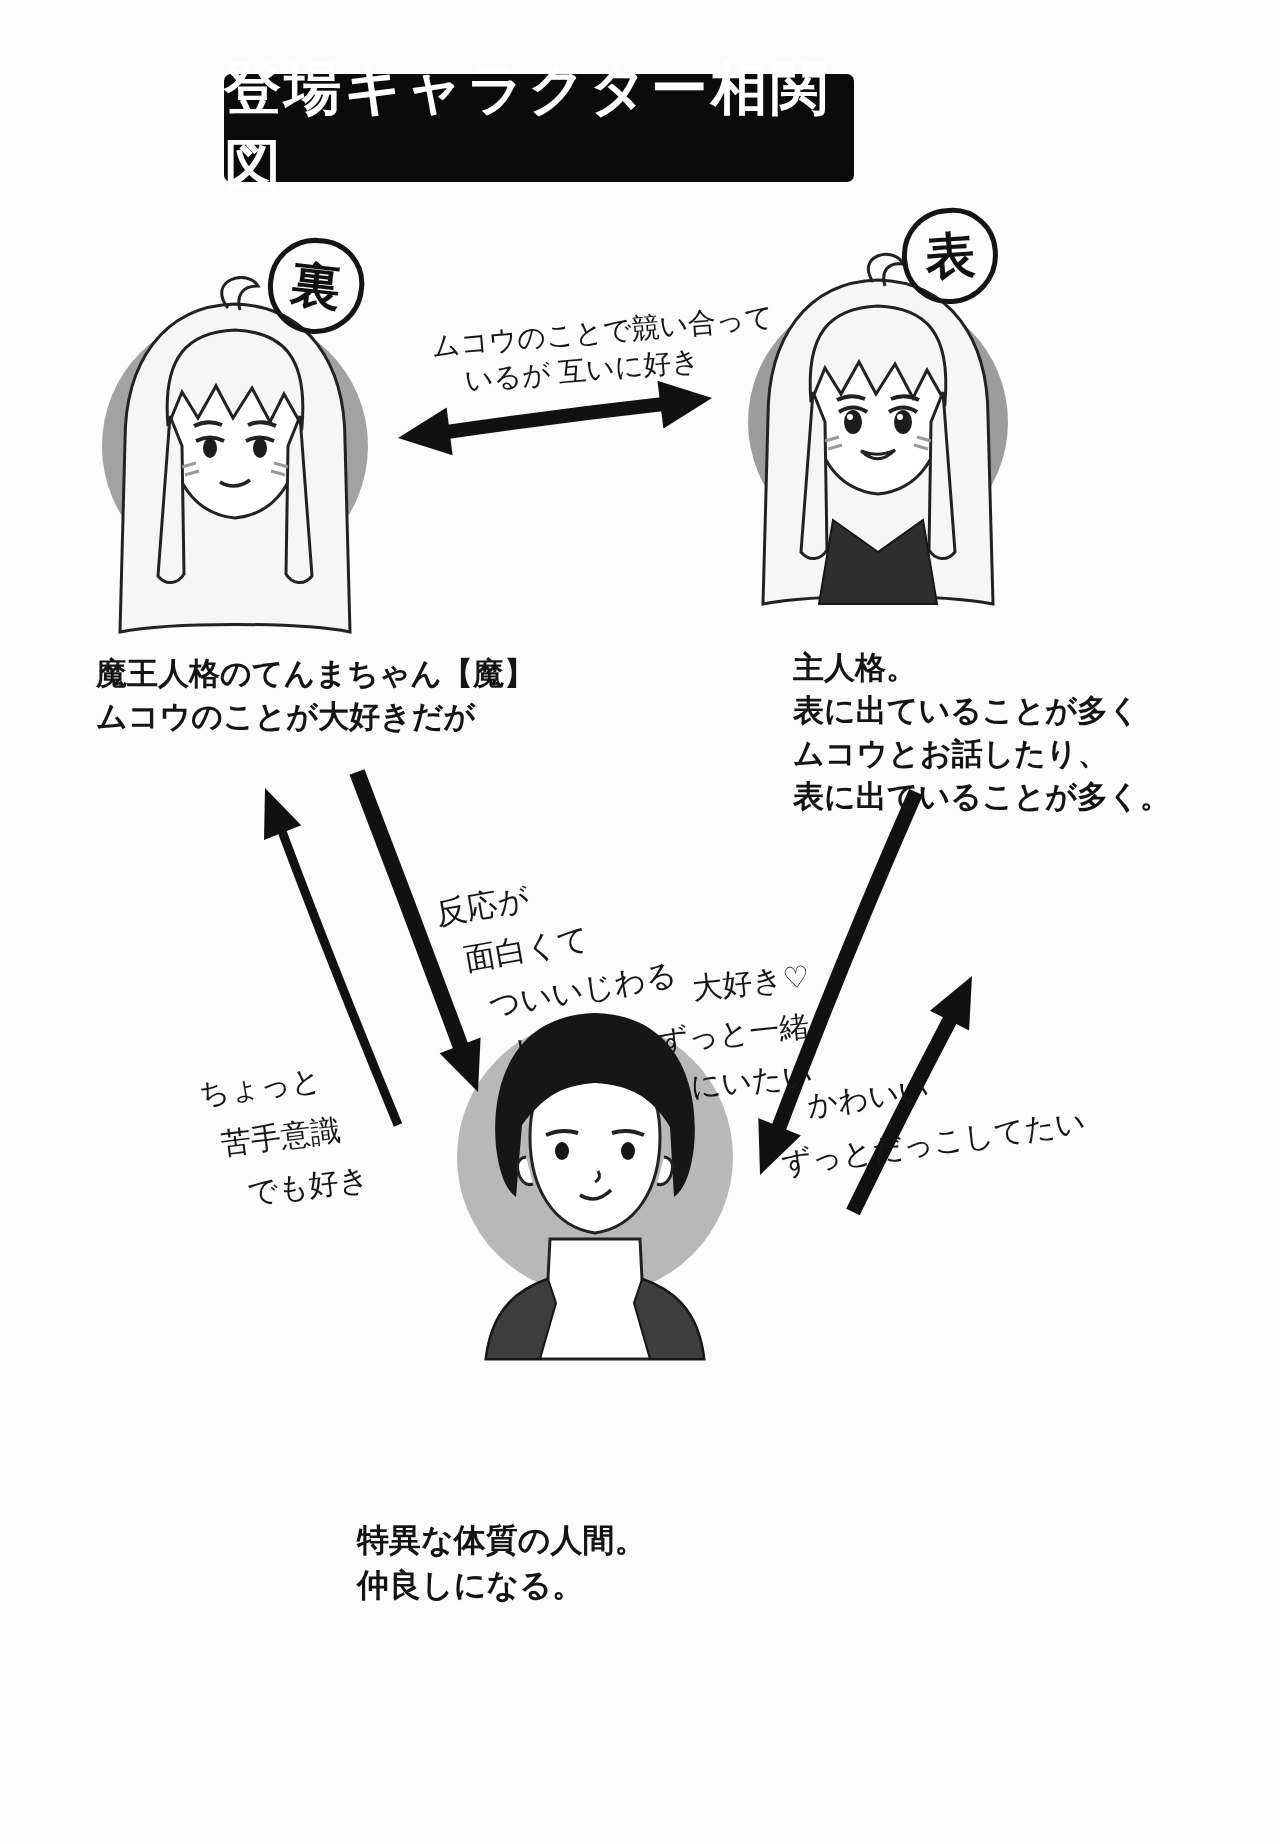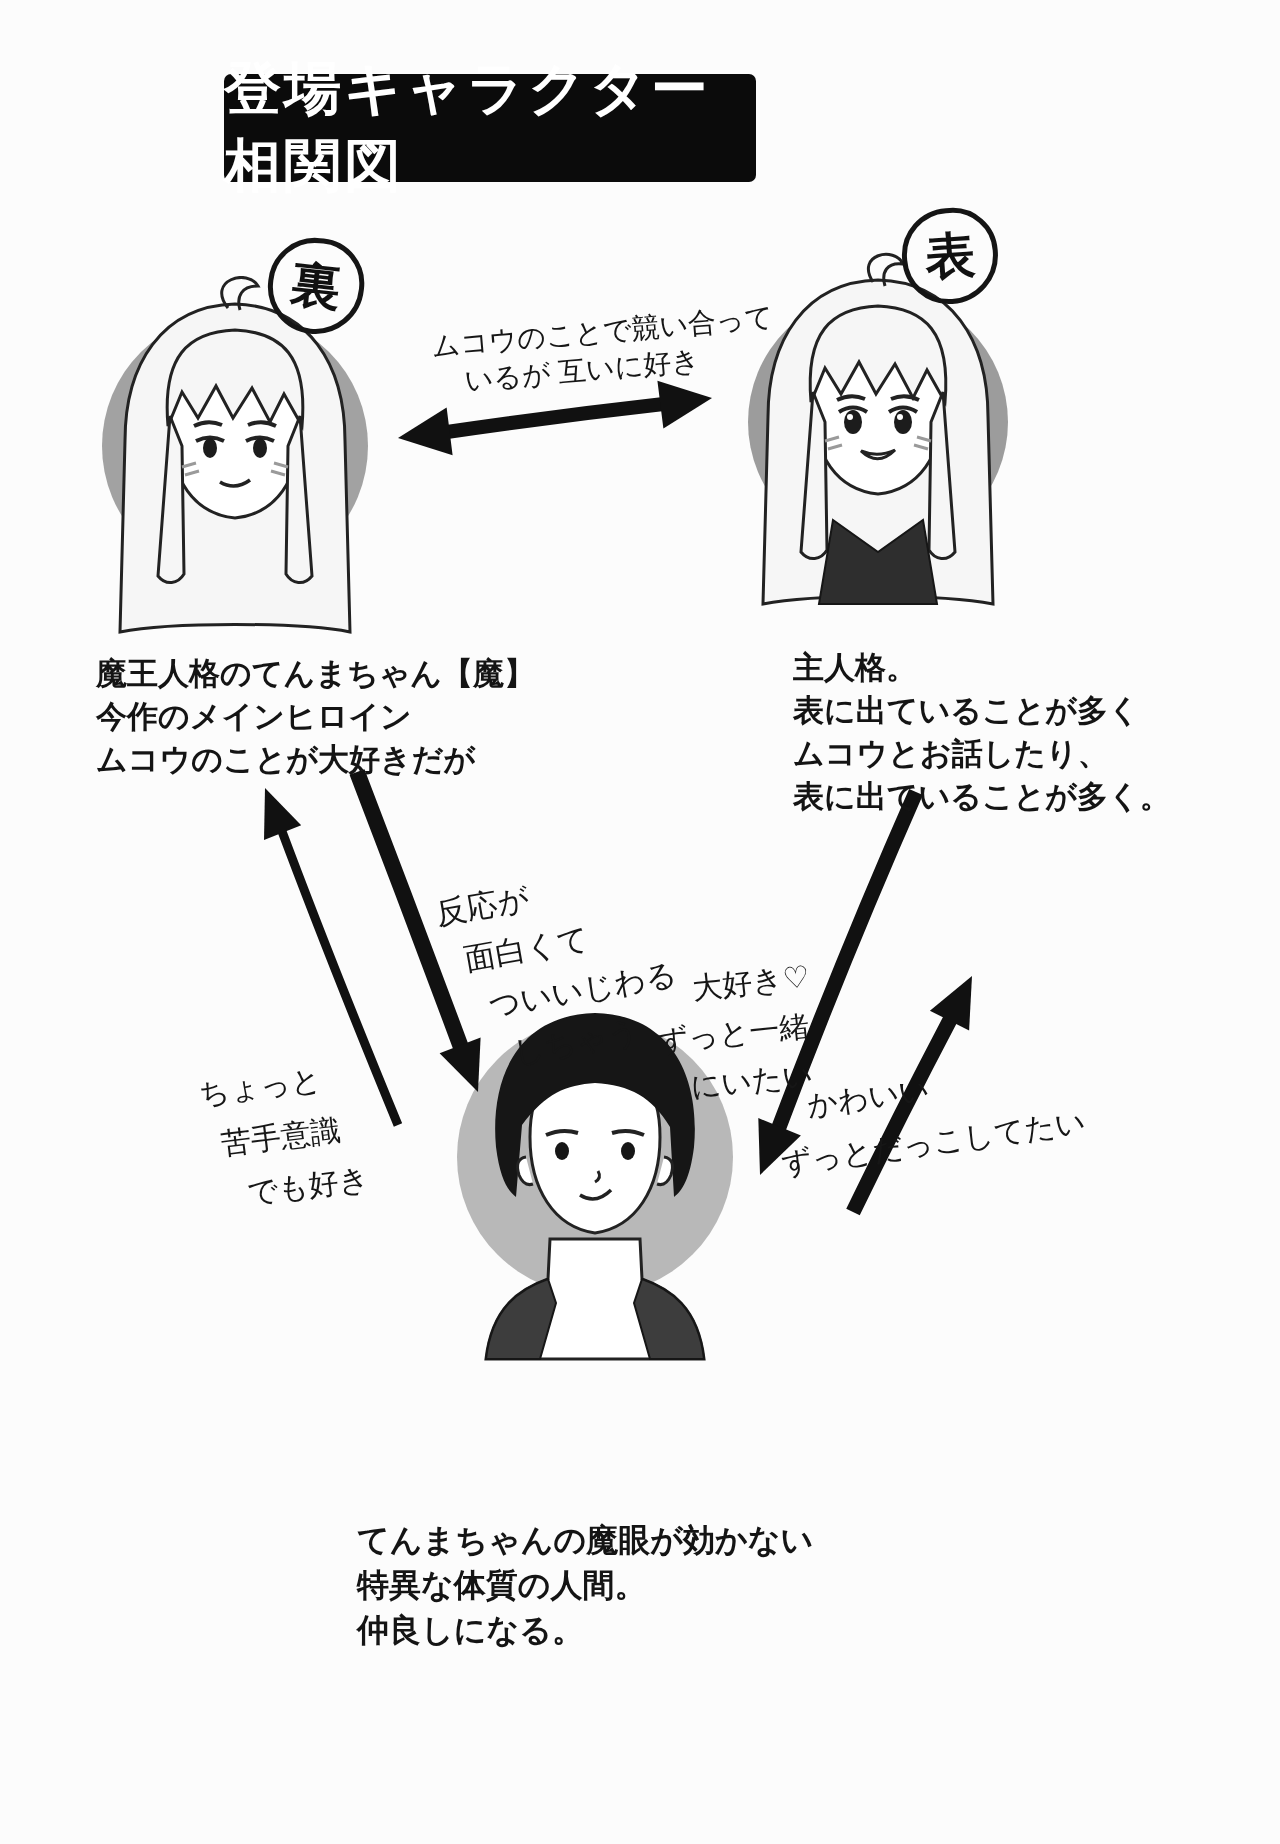--- a/index.html
+++ b/index.html
@@ -5,21 +5,21 @@
   html,body{margin:0;padding:0;}
   body{
     width:1280px;height:1844px;position:relative;overflow:hidden;
     background:#fcfcfc;
     font-family:"Liberation Sans","DejaVu Sans",sans-serif;
     color:#111;
   }
   .abs{position:absolute;}
   
   .title-banner{
-    left:224px;top:74px;width:532px;height:108px;
+    left:224px;top:74px;width:630px;height:108px;
     background:#0b0b0b;border-radius:7px;
     display:flex;align-items:center;justify-content:center;
     color:#ffffff;font-size:57px;font-weight:bold;letter-spacing:3px;
     font-family:"DejaVu Sans","Liberation Sans",sans-serif;
   }
   
   .badge{
     width:86px;height:86px;border:5px solid #151515;border-radius:50% 48% 52% 50%;
     display:flex;align-items:center;justify-content:center;
     font-size:50px;font-weight:bold;background:transparent;
@@ -176,28 +176,26 @@
   <div>にいたい</div>
 </div>
 
 <div class="abs hand label-cute">
   <div>かわいい</div>
   <div>ずっとだっこしてたい</div>
 </div>
 
 <div class="abs desc desc-demon">
   <div>魔王人格のてんまちゃん【魔】</div>
-  <div>今作のメインヒロイン</div>
   <div>ムコウのことが大好きだが</div>
 </div>
 
 <div class="abs desc desc-angel">
   <div>主人格。</div>
   <div>表に出ていることが多く</div>
   <div>ムコウとお話したり、</div>
   <div>表に出ていることが多く。</div>
 </div>
 
 <div class="abs desc desc-mukou">
-  <div>てんまちゃんの魔眼が効かない</div>
   <div>特異な体質の人間。</div>
   <div>仲良しになる。</div>
 </div>
 
 </body></html>

